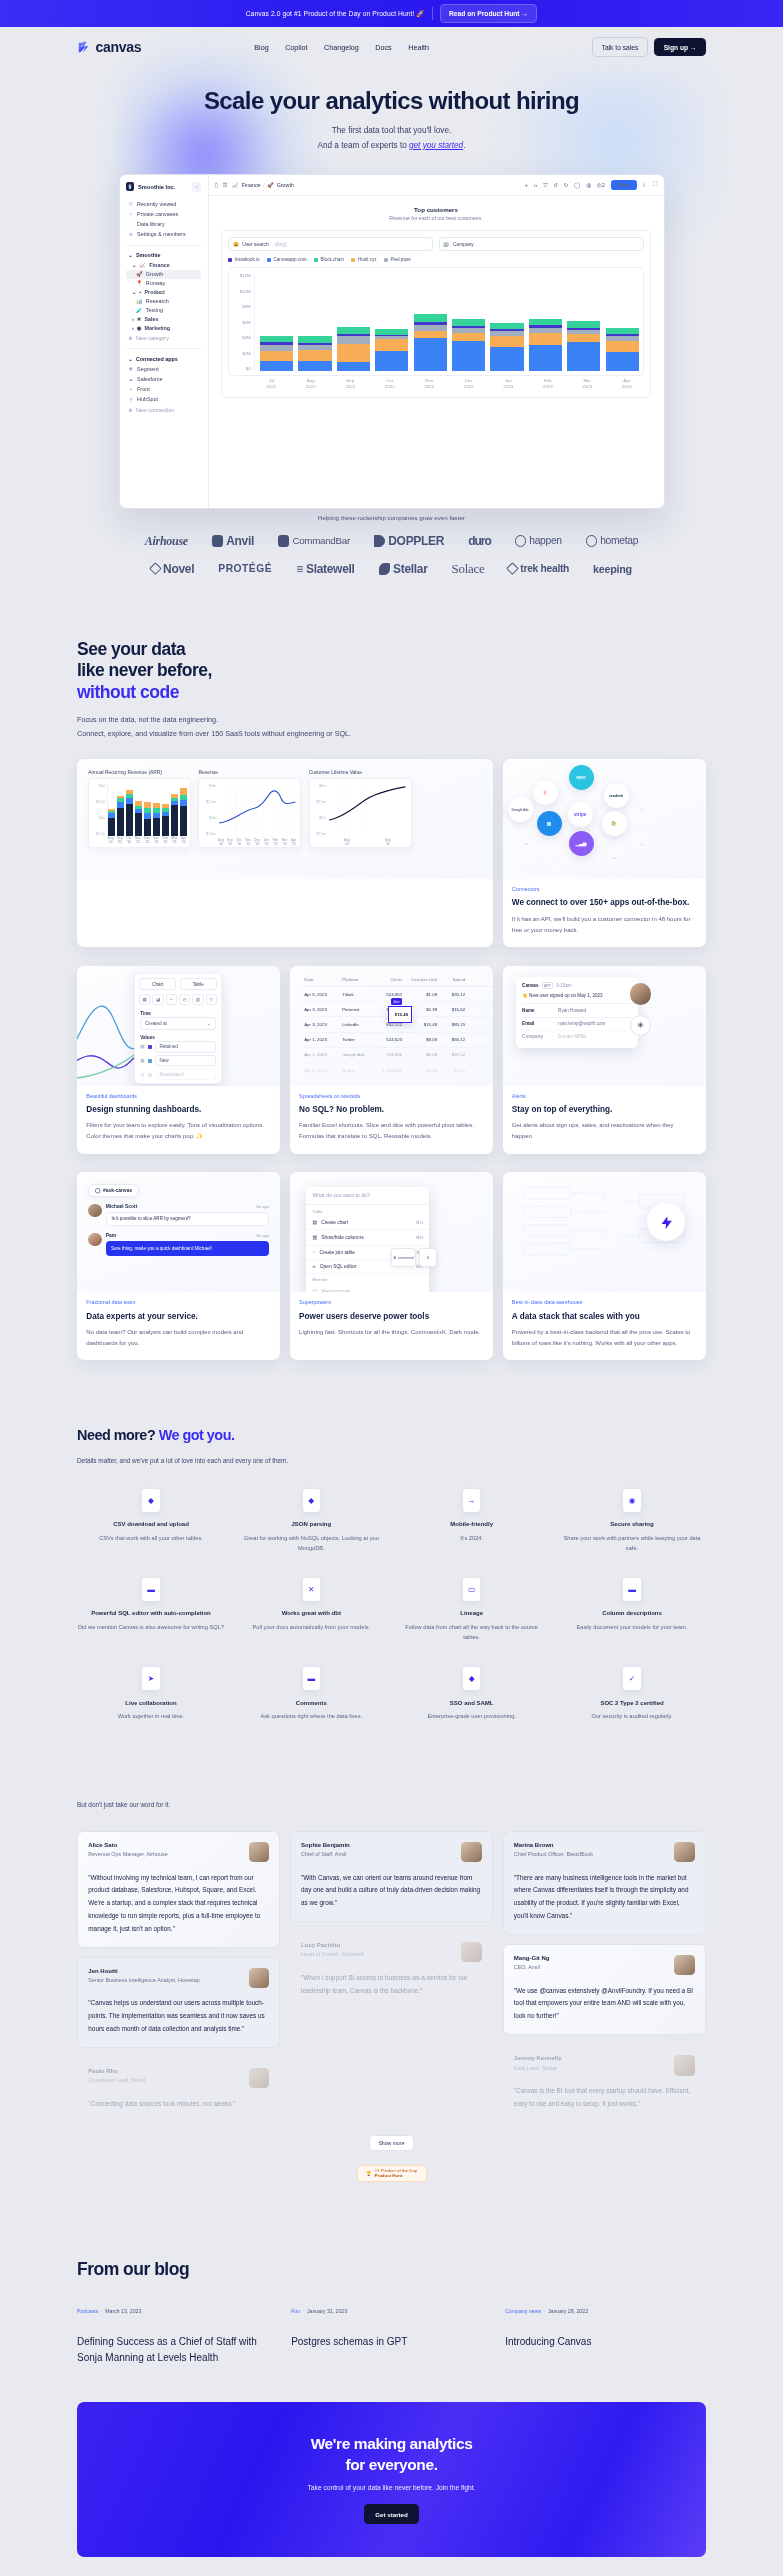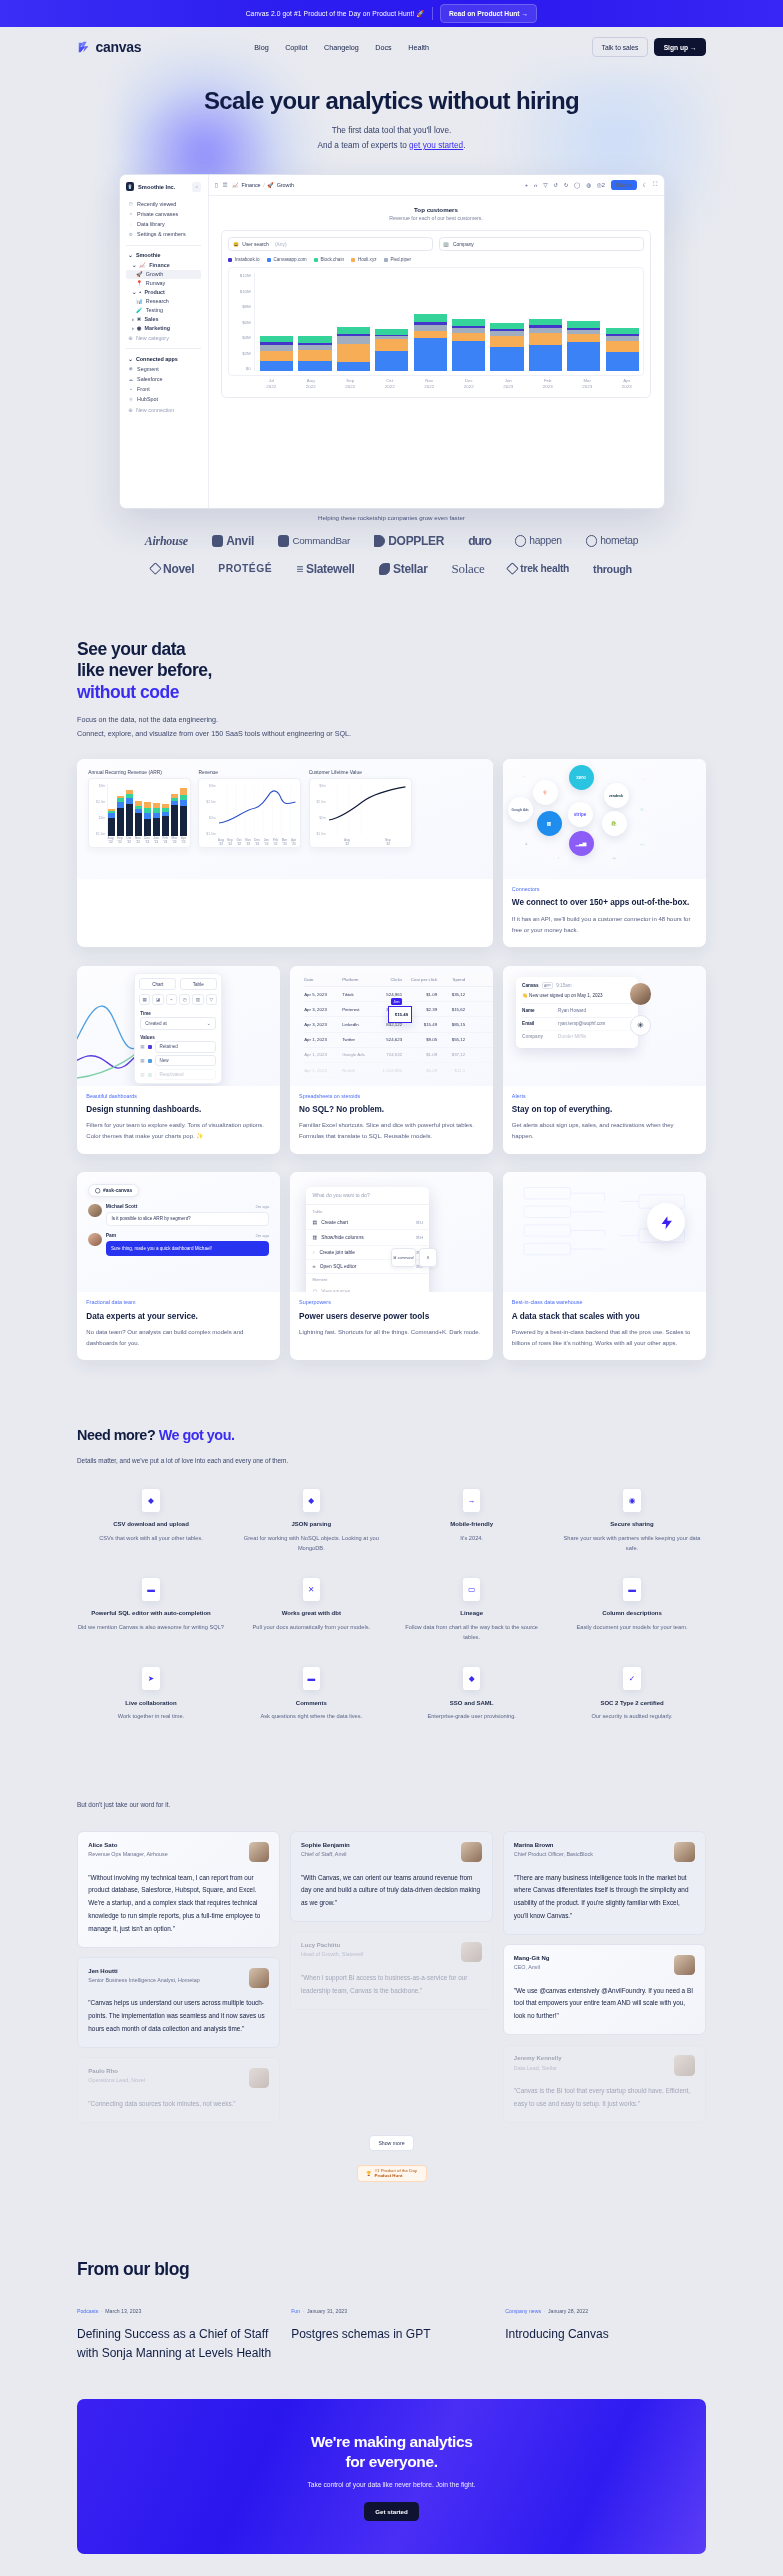--- a/index.html
+++ b/index.html
@@ -58,21 +58,21 @@
   .hero-blob2 {
     position:absolute; right:72px; top:5.2px; width:237px; height:175px;
     background: radial-gradient(circle at 60% 40%, rgba(180,210,255,.55), rgba(232,234,240,0) 68%);
     filter: blur(13.4px); pointer-events:none;
   }
   h1.hero-title {
     font-size: 24px; font-weight: 700; letter-spacing:-0.6px;
     color:#111c42; position:relative; z-index:2;
   }
   .hero-sub { margin-top:9.3px; font-size:8.2px; color:#35406a; line-height:1.8; position:relative; z-index:2;}
-  .hero-sub .accent { color:#3a2df0; }
+  .hero-sub .accent { color:#3a2df0;font-style:italic; }
 
   
   .appshot {
     margin: 20.6px auto 0; width: 546px; height: 335px;
     background:#fff; border-radius: 7.2px;
     border:0.5px solid #dfe3ee;
     box-shadow: 0 14.4px 36px rgba(30,40,90,.13);
     display:flex; overflow:hidden; position:relative; z-index:2;
   }
   .app-side { width: 89px; border-right:0.5px solid #eceef4; padding: 7.2px 6.2px; background:#fff; }
@@ -236,21 +236,21 @@
   .tquote { margin-top:9.3px; font-size:6.4px; color:#131d40; line-height:2.0;}
   .morebtn { display:block; margin:3.1px auto 0; background:#fff; border:0.5px solid #dfe3ee; border-radius:4.1px; font-size:5.2px; padding:4.1px 8.2px; color:#2b3457; cursor:pointer;}
   .ph-badge { margin: 13.4px auto 0; width: 70px; height: 17.5px; background:#fff6ed; border:0.5px solid #ffd9b8; border-radius:4.1px; display:flex; align-items:center; justify-content:center; gap:3.1px; font-size:4.4px; color:#b45309;}
 
   
   .blog-grid { display:grid; grid-template-columns: repeat(3,1fr); gap:13.4px; margin-top:27px;}
   .blog-meta { font-size:5.2px; }
   .blog-meta .cat { color:#4a6cf7; }
   .blog-meta .dot { color:#9aa2ba; margin:0 2.6px;}
   .blog-meta .date { color:#4e5678; }
-  .blog-title { margin-top:11px; font-size:12px; color:#111c42; line-height:1.6;}
+  .blog-title { margin-top:20px; font-size:10px; color:#111c42; line-height:1.6;}
 
   
   .cta {
     margin: 36px 77px 0; height: 155px; border-radius:7.2px;
     background: linear-gradient(115deg,#3b22f2 0%,#2a17ee 30%,#4a2ef5 55%,#2e1bf0 80%,#5b3df7 100%);
     display:flex; flex-direction:column; align-items:center; justify-content:center; color:#fff; text-align:center;
   }
   .cta h3 { font-size:15.5px; font-weight:700; letter-spacing:-0.4px; line-height:1.3;}
   .cta p { margin-top:9.3px; font-size:6.7px; opacity:.92;}
   .cta-btn { margin-top:13.4px; background:#0d1330; color:#fff; border:none; border-radius:4.6px; font-size:6.2px; padding:6.2px 11.3px; cursor:pointer; font-weight:600;}
@@ -590,21 +590,21 @@
         </div>
       <div class="logo">
           <span class="glyph sq" style="border-radius:50% 10% 50% 10%"></span>
           <span>Stellar</span>
         </div>
       <div class="logo serif" style="font-size:13px">Solace</div>
       <div class="logo" style="font-size:10.3px">
           <span class="glyph diamond"></span>
           <span>trek health</span>
         </div>
-      <div class="logo" style="font-size:10.8px">through</div>
+      <div class="logo" style="font-size:10.8px">keeping</div>
     </div>
   </div>
 
   <div class="section" style="margin-top:62px">
     <h2 class="big">
       <span>See your data</span><br>
       <span>like never before,</span><br>
       <span class="accent">without code</span>
     </h2>
     <div class="lede">

